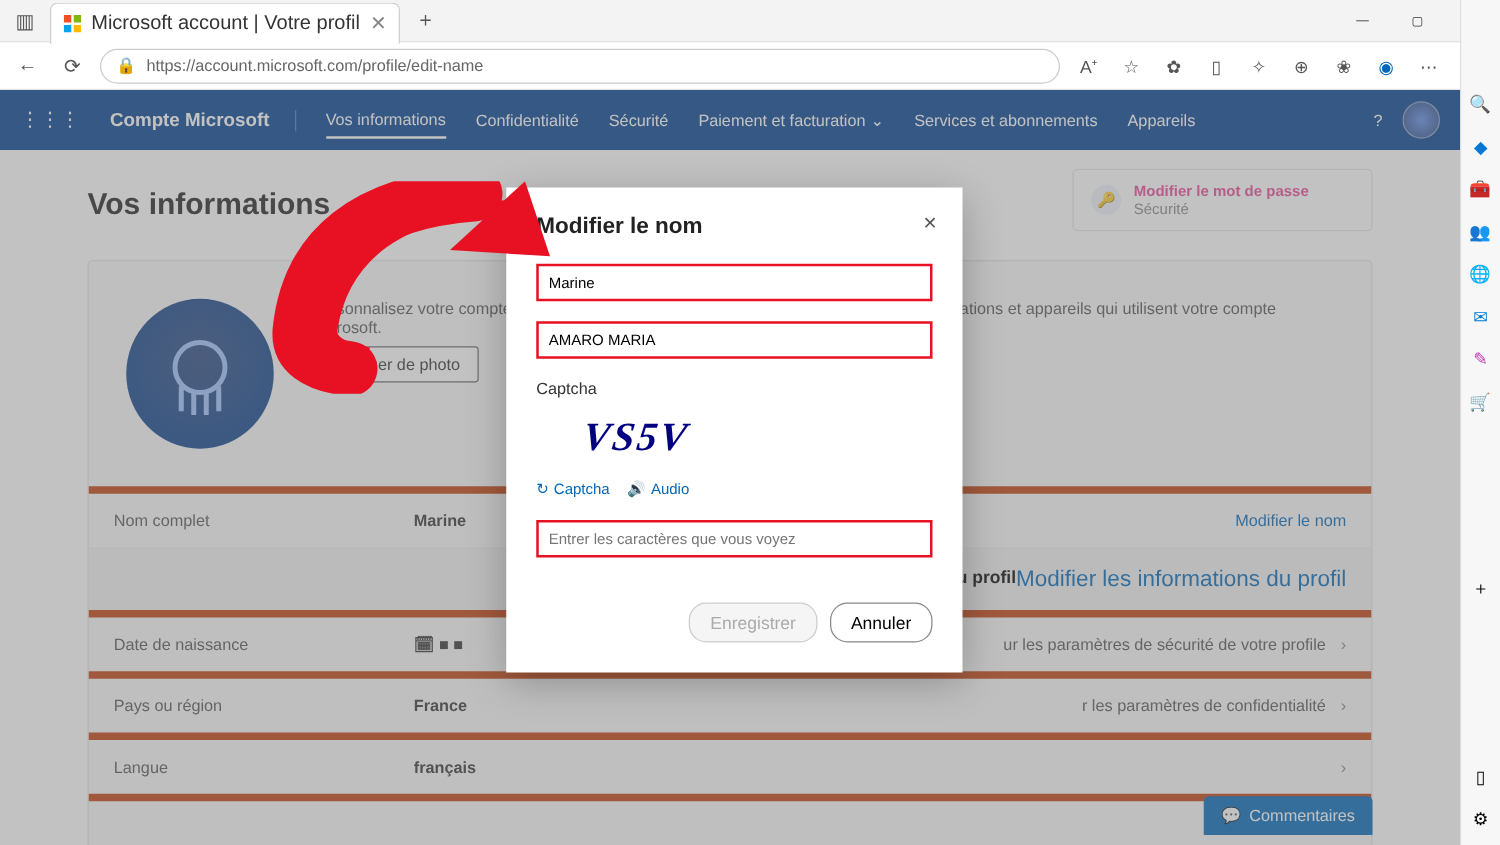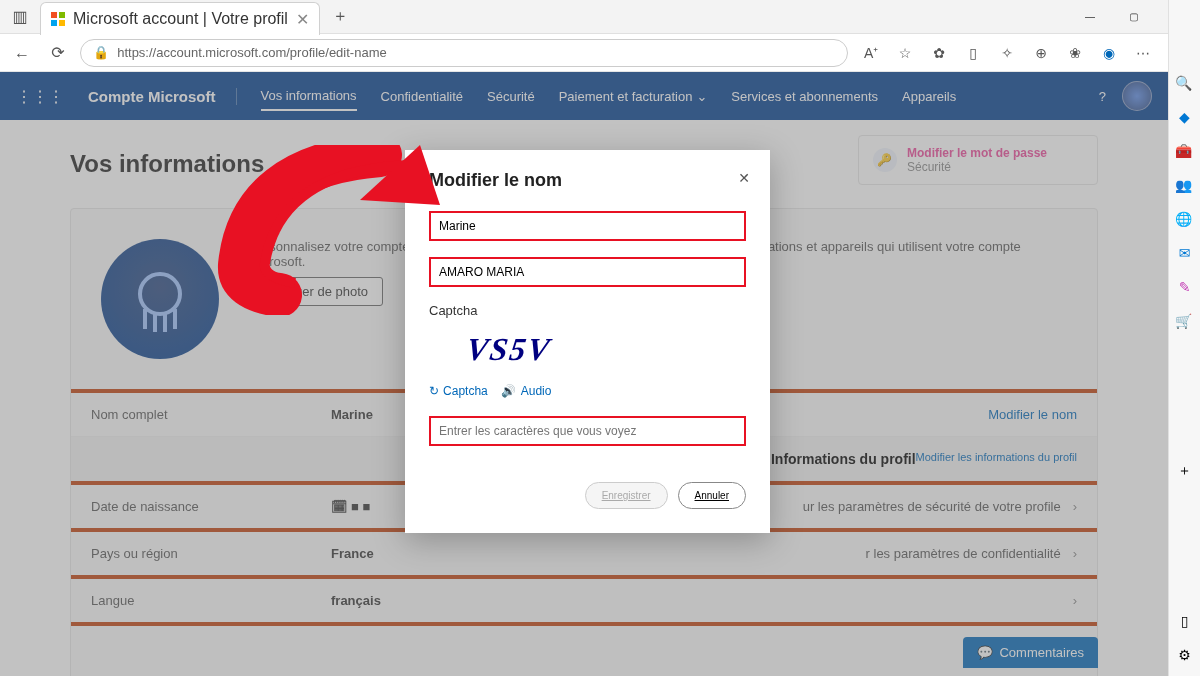--- a/index.html
+++ b/index.html
@@ -44,46 +44,46 @@
   .quick-card .qc-icon { width: 24px; height: 24px; border-radius: 50%; background: #eef3fb; display: flex; align-items: center; justify-content: center; color: #0067b8; }
   .quick-card .qc-title { font-weight: 600; color: #ec4899; }
   .quick-card .qc-sub { color: #888; }
 
   .profile-card { border: 1px solid #e5e5e5; border-radius: 4px; background: #fafafa; }
   .profile-top { display: flex; gap: 30px; padding: 30px; }
   .avatar-big { width: 120px; height: 120px; border-radius: 50%; background: radial-gradient(circle at 50% 40%, #2a4880, #003e8f); display:flex; align-items:center; justify-content:center; color:#9ec4ff; font-size:60px;}
   .profile-info { display: flex; flex-direction: column; gap: 8px; font-size: 13px; color: #555; }
   .change-photo-btn { border: 1px solid #666; border-radius: 3px; background: #fff; padding: 6px 14px; font-size: 13px; color: #333; width: fit-content; }
 
-  .row { display: flex; align-items: center; padding: 14px 20px; border-top: 4px solid #c2410c; font-size: 13px; }
+  .row { display: flex; align-items: center; padding: 14px 20px; border-top: 6px solid #c2410c; font-size: 13px; }
   .row .label { width: 240px; color: #555; }
   .row .value { flex: 1; color: #333; font-weight: 600; }
   .row .link { color: #0067b8; }
   .row .chev { color: #888; margin-left: 12px; }
   .section-header { padding: 14px 20px; border-top: 1px solid #eee; font-weight: 600; font-size: 14px; background: #f3f3f3; display:flex; justify-content:flex-end;}
-  .section-header .link { color: #0067b8; font-weight: 400; font-size: 11px; }
+  .section-header .link { color: #0067b8; font-weight: 400; font-size: 18px; }
   .extra-text { color: #555; font-size: 13px; }
 
   .rubriques { padding: 14px 20px; font-size: 13px; color: #555; }
   .rubriques a { color: #0067b8; margin-left: 16px; }
 
   
   .dim { position: absolute; inset: 0; background: rgba(120,120,120,0.45); z-index: 10; }
 
   
   .modal { position: absolute; left: 405px; top: 150px; width: 365px; background: #fff; box-shadow: 0 8px 30px rgba(0,0,0,0.25); z-index: 20; padding: 20px 24px 24px; }
   .modal-title { font-size: 18px; font-weight: 600; color: #222; margin-bottom: 20px; }
   .modal-close { position: absolute; top: 20px; right: 20px; font-size: 14px; color: #555; background: none; border: none; }
   .modal label { font-size: 13px; color: #333; display: block; margin-bottom: 6px; }
   .modal input[type=text] { width: 100%; border: 2px solid #e81123; padding: 6px 8px; font-size: 12px; margin-bottom: 16px; outline: none; }
   .captcha-img { width: 160px; height: 50px; display: flex; align-items: center; justify-content: center; font-family: serif; font-style: italic; font-weight: bold; color: #000080; font-size: 32px; letter-spacing: 2px; transform: skewX(-8deg); }
   .captcha-links { display: flex; gap: 14px; font-size: 12px; color: #0067b8; margin: 10px 0 18px; }
   .captcha-links span { display: inline-flex; align-items: center; gap: 4px; }
   .modal-actions { display: flex; justify-content: flex-end; gap: 10px; margin-top: 20px; }
-  .btn { border: 1px solid #888; background: #fff; padding: 7px 16px; font-size: 10px; border-radius: 14px; text-decoration: underline; }
+  .btn { border: 1px solid #888; background: #fff; padding: 7px 16px; font-size: 14px; border-radius: 14px; }
   .btn-disabled { border: 1px solid #ccc; color: #aaa; background: #f5f5f5; }
 
   
   .arrow-annot { position: absolute; left: 210px; top: 145px; z-index: 30; pointer-events: none; }
 
   
   .feedback { position: absolute; right: 70px; bottom: 8px; background: #0067b8; color: #fff; padding: 8px 14px; border-radius: 4px 4px 0 0; font-size: 13px; display: flex; align-items: center; gap: 6px; z-index: 5;}
 </style>
 </head>
 <body>

